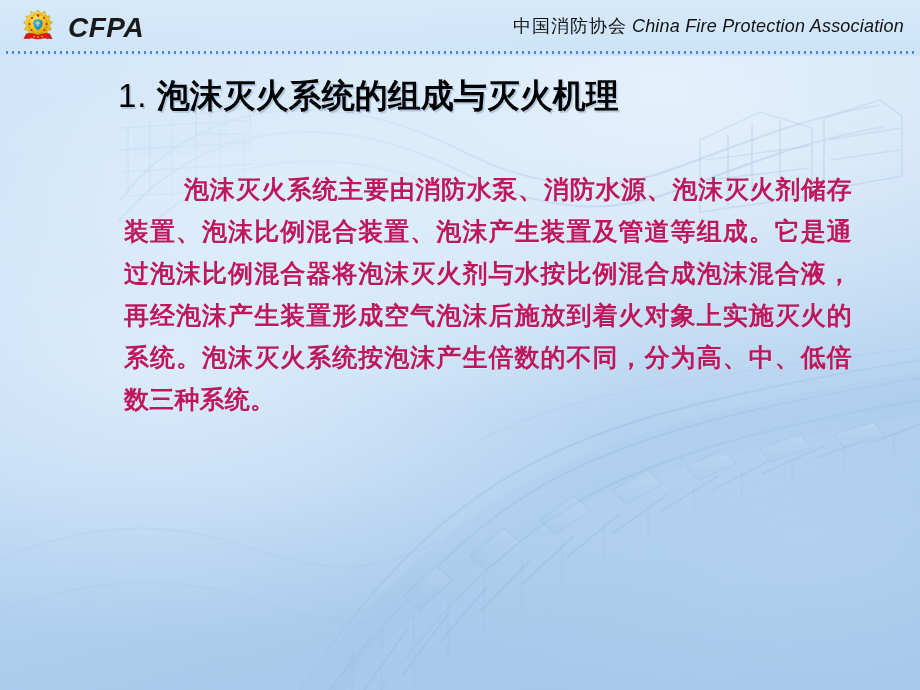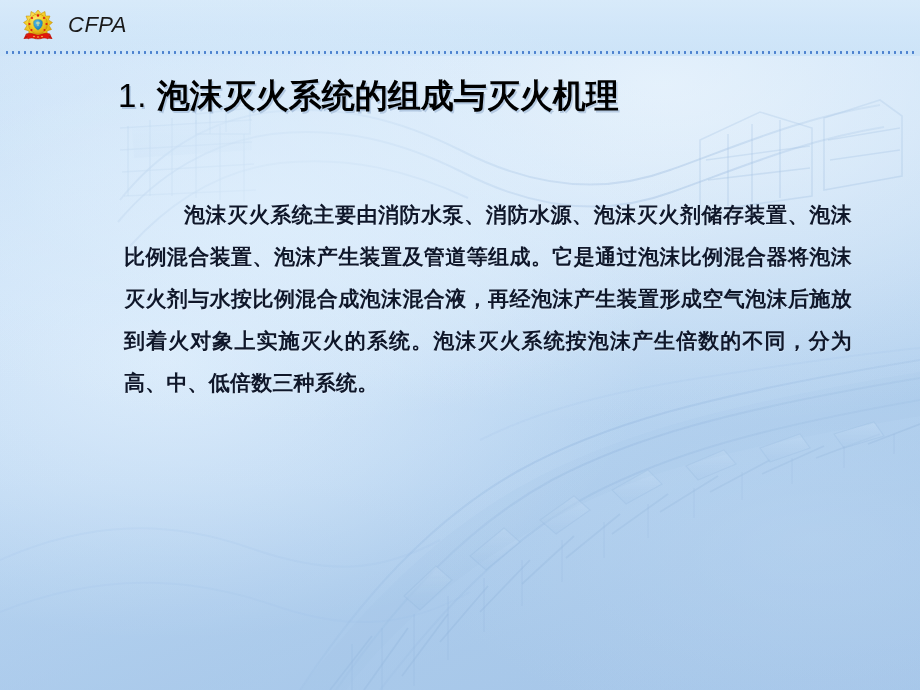--- a/index.html
+++ b/index.html
@@ -60,23 +60,23 @@
     height: 52px;
   }
   .logo {
     position: absolute;
     left: 22px; top: 9px;
     width: 32px; height: 34px;
   }
   .brand-cfpa {
     position: absolute;
     left: 68px; top: 12px;
-    font-size: 22px;
+    font-size: 28px;
     font-style: italic;
-    font-weight: 400;
+    font-weight: 700;
     color: #1a1a1a;
     letter-spacing: .5px;
     white-space: nowrap;
   }
   .brand-right {
     position: absolute;
     right: 16px; top: 14px;
     font-size: 18px;
     color: #141414;
     white-space: nowrap;
@@ -116,30 +116,29 @@
     font-weight: 400;
     letter-spacing: 1px;
   }
 
   
   .body-text {
     position: absolute;
     left: 124px;
     top: 168px;
     width: 728px;
-    font-size: 21px;
+    font-size: 25px;
     font-weight: 700;
     line-height: 42px;
-    color: #0f172a;
+    color: #be185d;
     text-align: justify;
     text-justify: inter-ideograph;
     letter-spacing: .2px;
     text-indent: 60px;
     text-shadow: 0.5px 0.5px 0 rgba(255,255,255,.25);
-    margin-top: 26px;
   }
 </style>
 </head>
 <body>
 
 <div id="slide">
 
   <div class="bg-base"></div>
   <div class="bg-sky-top"></div>
 
@@ -281,20 +280,24 @@
         <g fill="#ffe14d">
           <circle cx="24" cy="55" r="1.5"></circle>
             <circle cx="32" cy="56" r="1.5"></circle>
             <circle cx="40" cy="55" r="1.5"></circle>
         </g>
       </svg>
     </span>
 
     <div class="brand-cfpa">CFPA</div>
 
+    <div class="brand-right">
+      <span class="cn">中国消防协会</span>
+      <span class="en">China Fire Protection Association</span>
+    </div>
 
     <div class="divider-dots"></div>
   </div>
 
   <div class="slide-title">
     <span class="num">1.</span>
     <span>泡沫灭火系统的组成与灭火机理</span>
   </div>
 
   <div class="body-text">泡沫灭火系统主要由消防水泵、消防水源、泡沫灭火剂储存装置、泡沫比例混合装置、泡沫产生装置及管道等组成。它是通过泡沫比例混合器将泡沫灭火剂与水按比例混合成泡沫混合液，再经泡沫产生装置形成空气泡沫后施放到着火对象上实施灭火的系统。泡沫灭火系统按泡沫产生倍数的不同，分为高、中、低倍数三种系统。</div>

